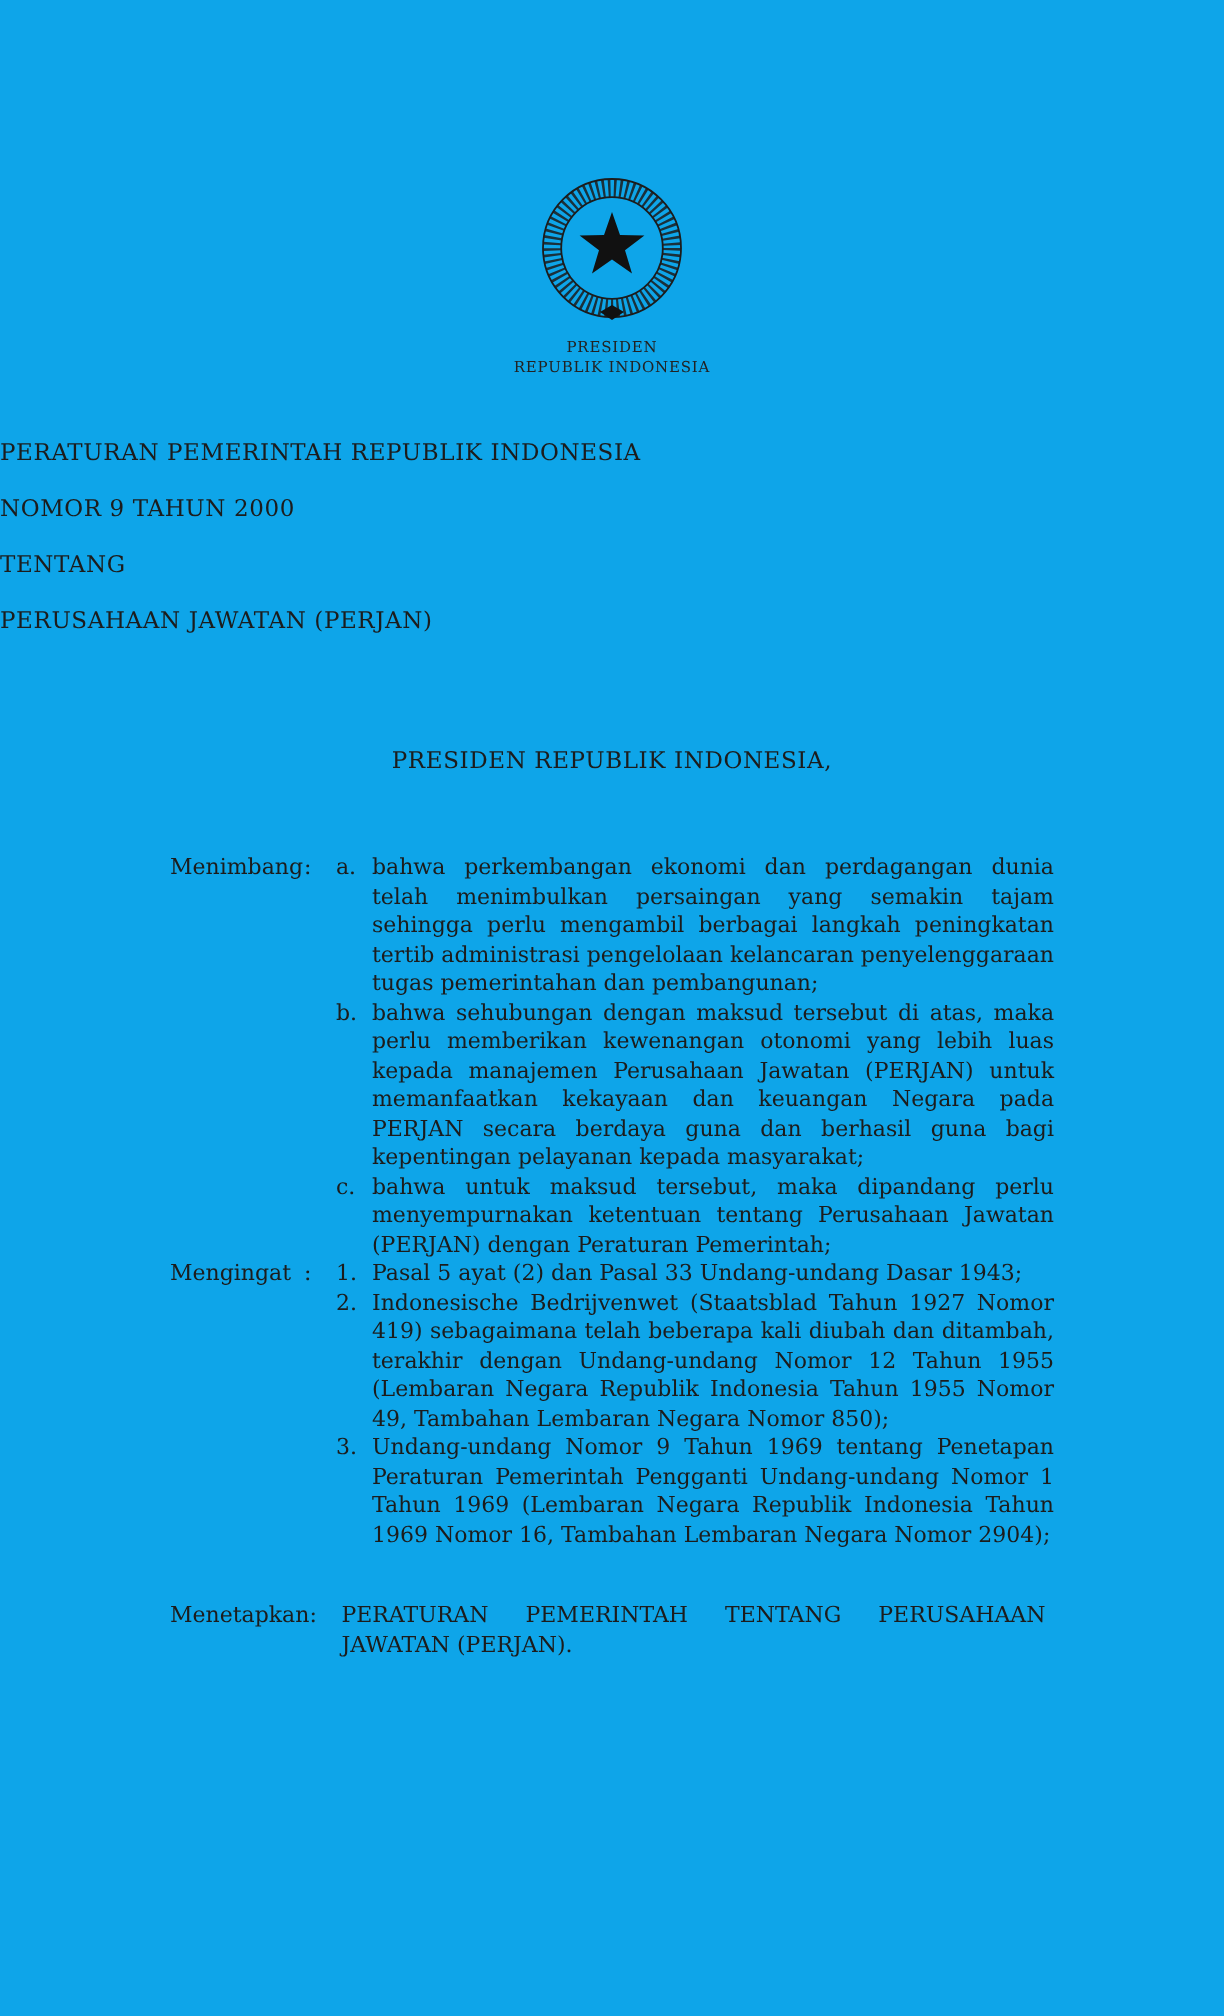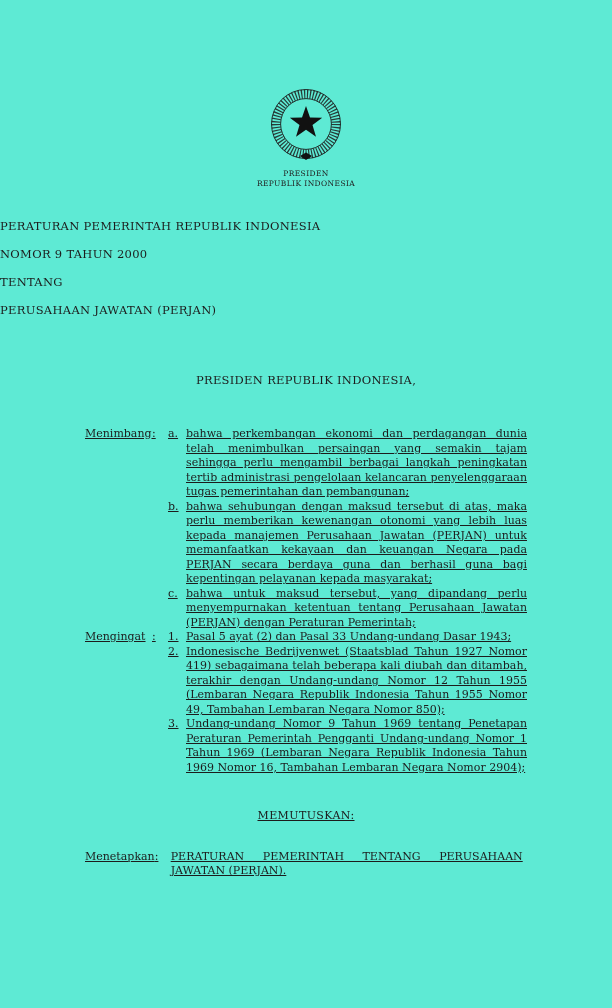--- a/index.html
+++ b/index.html
@@ -7,21 +7,21 @@
   body {
     width: 612px;
     height: 1008px;
     overflow: hidden;
     font-family: "DejaVu Serif", serif;
     color: #1c1c1c;
   }
   .page {
     width: 612px;
     min-height: 1008px;
-    background: #5eead4;
+    background: #0ea5e9;
     padding-top: 86px;
   }
 
   
   .emblem { width: 120px; margin: 0 auto; text-align: center; }
   .emblem svg { display: block; margin: 0 auto; }
   .emblem-caption {
     margin-top: 3px;
     font-size: 7.5px;
     line-height: 1.35;
@@ -43,21 +43,20 @@
     margin-top: 56px;
     font-size: 11.5px;
     letter-spacing: 0.3px;
   }
 
   
   .doc-body {
     margin: 40px 85px 0 85px;
     font-size: 11px;
     line-height: 14.5px;
-    text-decoration: underline;
   }
   .clause { display: flex; align-items: flex-start; }
   .clause-label { flex: 0 0 67px; }
   .clause-colon { flex: 0 0 16px; }
   .clause-items { flex: 1 1 auto; }
   .item { display: flex; align-items: flex-start; }
   .item-marker { flex: 0 0 18px; }
   .item-text { flex: 1 1 auto; text-align: justify; }
 
   .section-gap { }
@@ -117,21 +116,21 @@
         <div class="item">
           <div class="item-marker">a.</div>
           <div class="item-text">bahwa perkembangan ekonomi dan perdagangan dunia telah menimbulkan persaingan yang semakin tajam sehingga perlu mengambil berbagai langkah peningkatan tertib administrasi pengelolaan kelancaran penyelenggaraan tugas pemerintahan dan pembangunan;</div>
         </div>
         <div class="item">
           <div class="item-marker">b.</div>
           <div class="item-text">bahwa sehubungan dengan maksud tersebut di atas, maka perlu memberikan kewenangan otonomi yang lebih luas kepada manajemen Perusahaan Jawatan (PERJAN) untuk memanfaatkan kekayaan dan keuangan Negara pada PERJAN secara berdaya guna dan berhasil guna bagi kepentingan pelayanan kepada masyarakat;</div>
         </div>
         <div class="item">
           <div class="item-marker">c.</div>
-          <div class="item-text">bahwa untuk maksud tersebut, yang dipandang perlu menyempurnakan ketentuan tentang Perusahaan Jawatan (PERJAN) dengan Peraturan Pemerintah;</div>
+          <div class="item-text">bahwa untuk maksud tersebut, maka dipandang perlu menyempurnakan ketentuan tentang Perusahaan Jawatan (PERJAN) dengan Peraturan Pemerintah;</div>
         </div>
       </div>
     </div>
 
     <div class="clause section-gap">
       <div class="clause-label">Mengingat</div>
       <div class="clause-colon">:</div>
       <div class="clause-items">
         <div class="item">
           <div class="item-marker">1.</div>
@@ -141,21 +140,20 @@
           <div class="item-marker">2.</div>
           <div class="item-text">Indonesische Bedrijvenwet (Staatsblad Tahun 1927 Nomor 419) sebagaimana telah beberapa kali diubah dan ditambah, terakhir dengan Undang-undang Nomor 12 Tahun 1955 (Lembaran Negara Republik Indonesia Tahun 1955 Nomor 49, Tambahan Lembaran Negara Nomor 850);</div>
         </div>
         <div class="item">
           <div class="item-marker">3.</div>
           <div class="item-text">Undang-undang Nomor 9 Tahun 1969 tentang Penetapan Peraturan Pemerintah Pengganti Undang-undang Nomor 1 Tahun 1969 (Lembaran Negara Republik Indonesia Tahun 1969 Nomor 16, Tambahan Lembaran Negara Nomor 2904);</div>
         </div>
       </div>
     </div>
 
-    <div class="decision-heading">MEMUTUSKAN:</div>
 
     <div class="clause enactment">
       <div class="clause-label">Menetapkan</div>
       <div class="clause-colon">:</div>
       <div class="enactment-text">PERATURAN PEMERINTAH TENTANG PERUSAHAAN JAWATAN (PERJAN).</div>
     </div>
 
   </div>
 </div>
 

